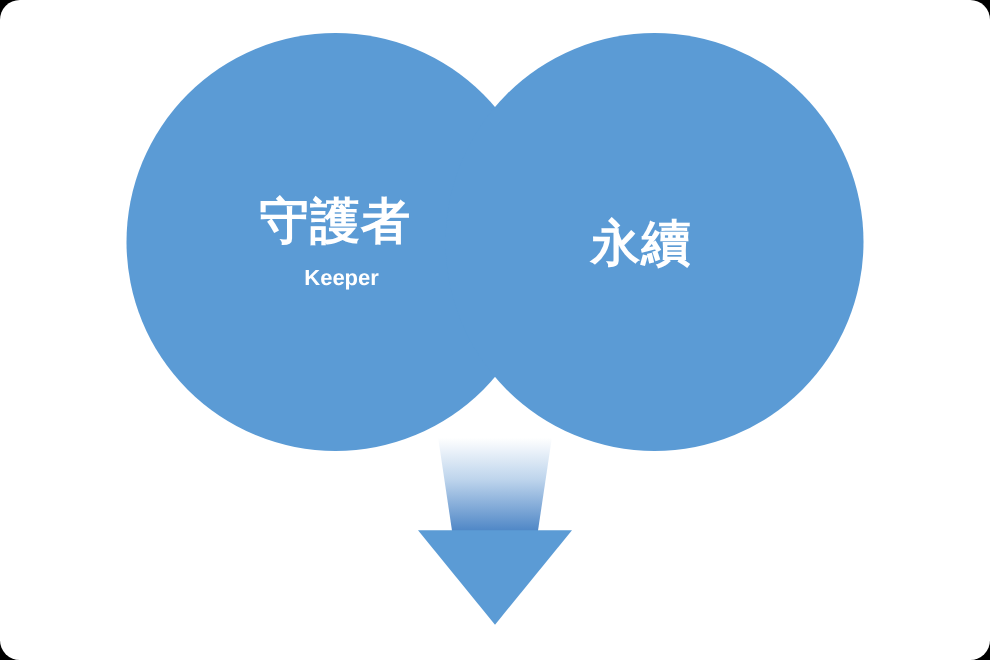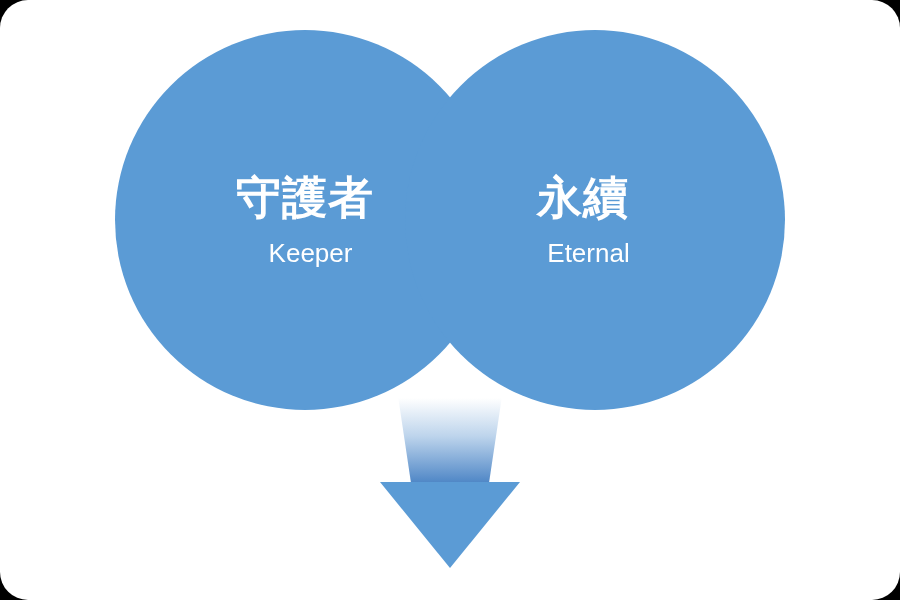--- a/index.html
+++ b/index.html
@@ -9,21 +9,21 @@
     height: 600px;
     overflow: hidden;
     background: #000000;
     font-family: "Liberation Sans", "DejaVu Sans", sans-serif;
   }
   .stage {
     position: relative;
     width: 900px;
     height: 600px;
     background: #ffffff;
-    border-radius: 28px;
+    border-radius: 18px;
     overflow: hidden;
   }
   .shapes {
     position: absolute;
     left: 0;
     top: 0;
     width: 900px;
     height: 600px;
     display: block;
   }
@@ -43,23 +43,23 @@
   }
   .circle-label.left  { left: 115px; }
   .circle-label.right { left: 393px; }
   .label-zh {
     font-size: 45px;
     line-height: 1.0;
     font-weight: bold;
     letter-spacing: 1px;
   }
   .label-en {
-    font-size: 26px;
+    font-size: 20px;
     line-height: 1.0;
-    font-weight: normal;
+    font-weight: bold;
     margin-left: 11px;
   }
 </style>
 </head>
 <body>
 
 <div class="stage">
 
   <svg class="shapes" viewBox="0 0 900 600" xmlns="http://www.w3.org/2000/svg">
     <defs>
@@ -79,16 +79,15 @@
     <polygon points="380,482 520,482 450,568" fill="#5B9BD5"></polygon>
   </svg>
 
   <div class="circle-label left">
     <div class="label-zh">守護者</div>
     <div class="label-en">Keeper</div>
   </div>
 
   <div class="circle-label right">
     <div class="label-zh">永續</div>
-    <div class="label-en">Eternal</div>
   </div>
 
 </div>
 
 </body></html>

